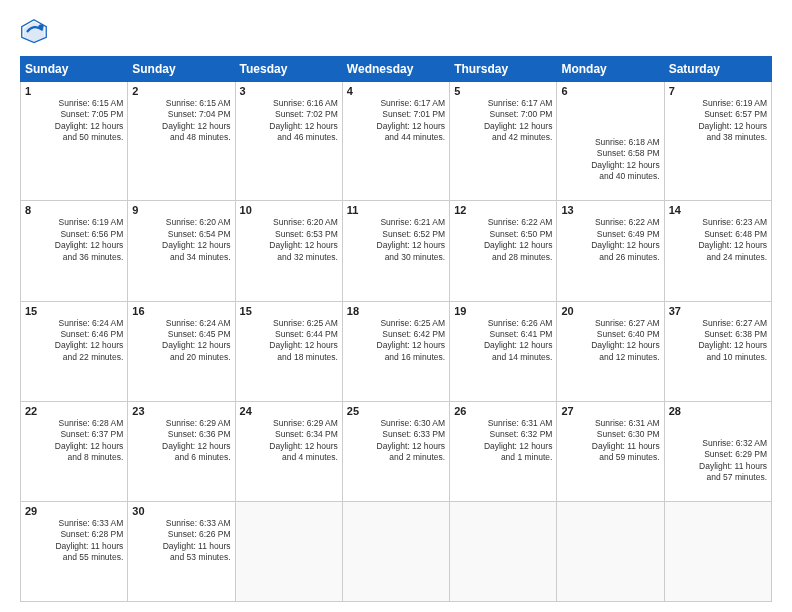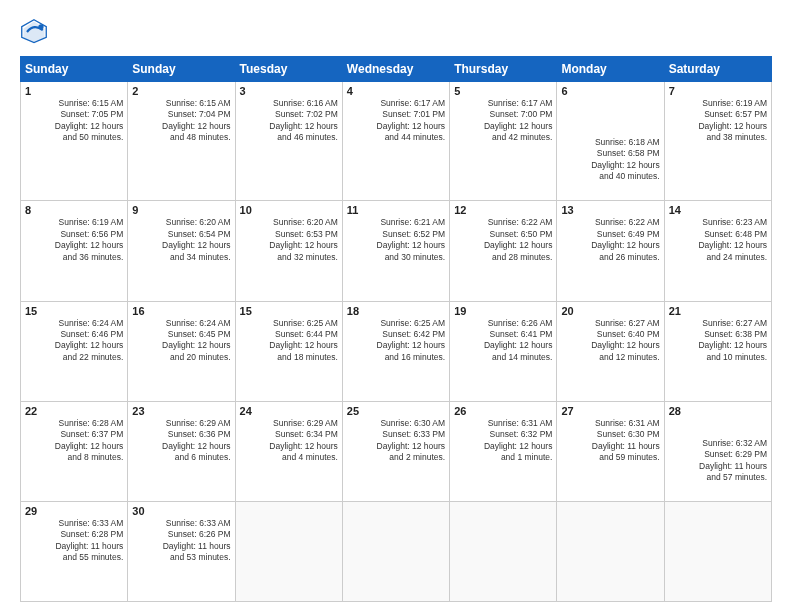--- a/index.html
+++ b/index.html
@@ -272,21 +272,21 @@
 and 14 minutes.</div>
           </td>
           <td>
             <span class="day-num">20</span>
             <div class="day-info" style="white-space: pre-line;">Sunrise: 6:27 AM
 Sunset: 6:40 PM
 Daylight: 12 hours
 and 12 minutes.</div>
           </td>
           <td>
-            <span class="day-num">21</span>
+            <span class="day-num">37</span>
             <div class="day-info" style="white-space: pre-line;">Sunrise: 6:27 AM
 Sunset: 6:38 PM
 Daylight: 12 hours
 and 10 minutes.</div>
           </td>
         </tr>
         <tr>
           <td>
             <span class="day-num">22</span>
             <div class="day-info" style="white-space: pre-line;">Sunrise: 6:28 AM

